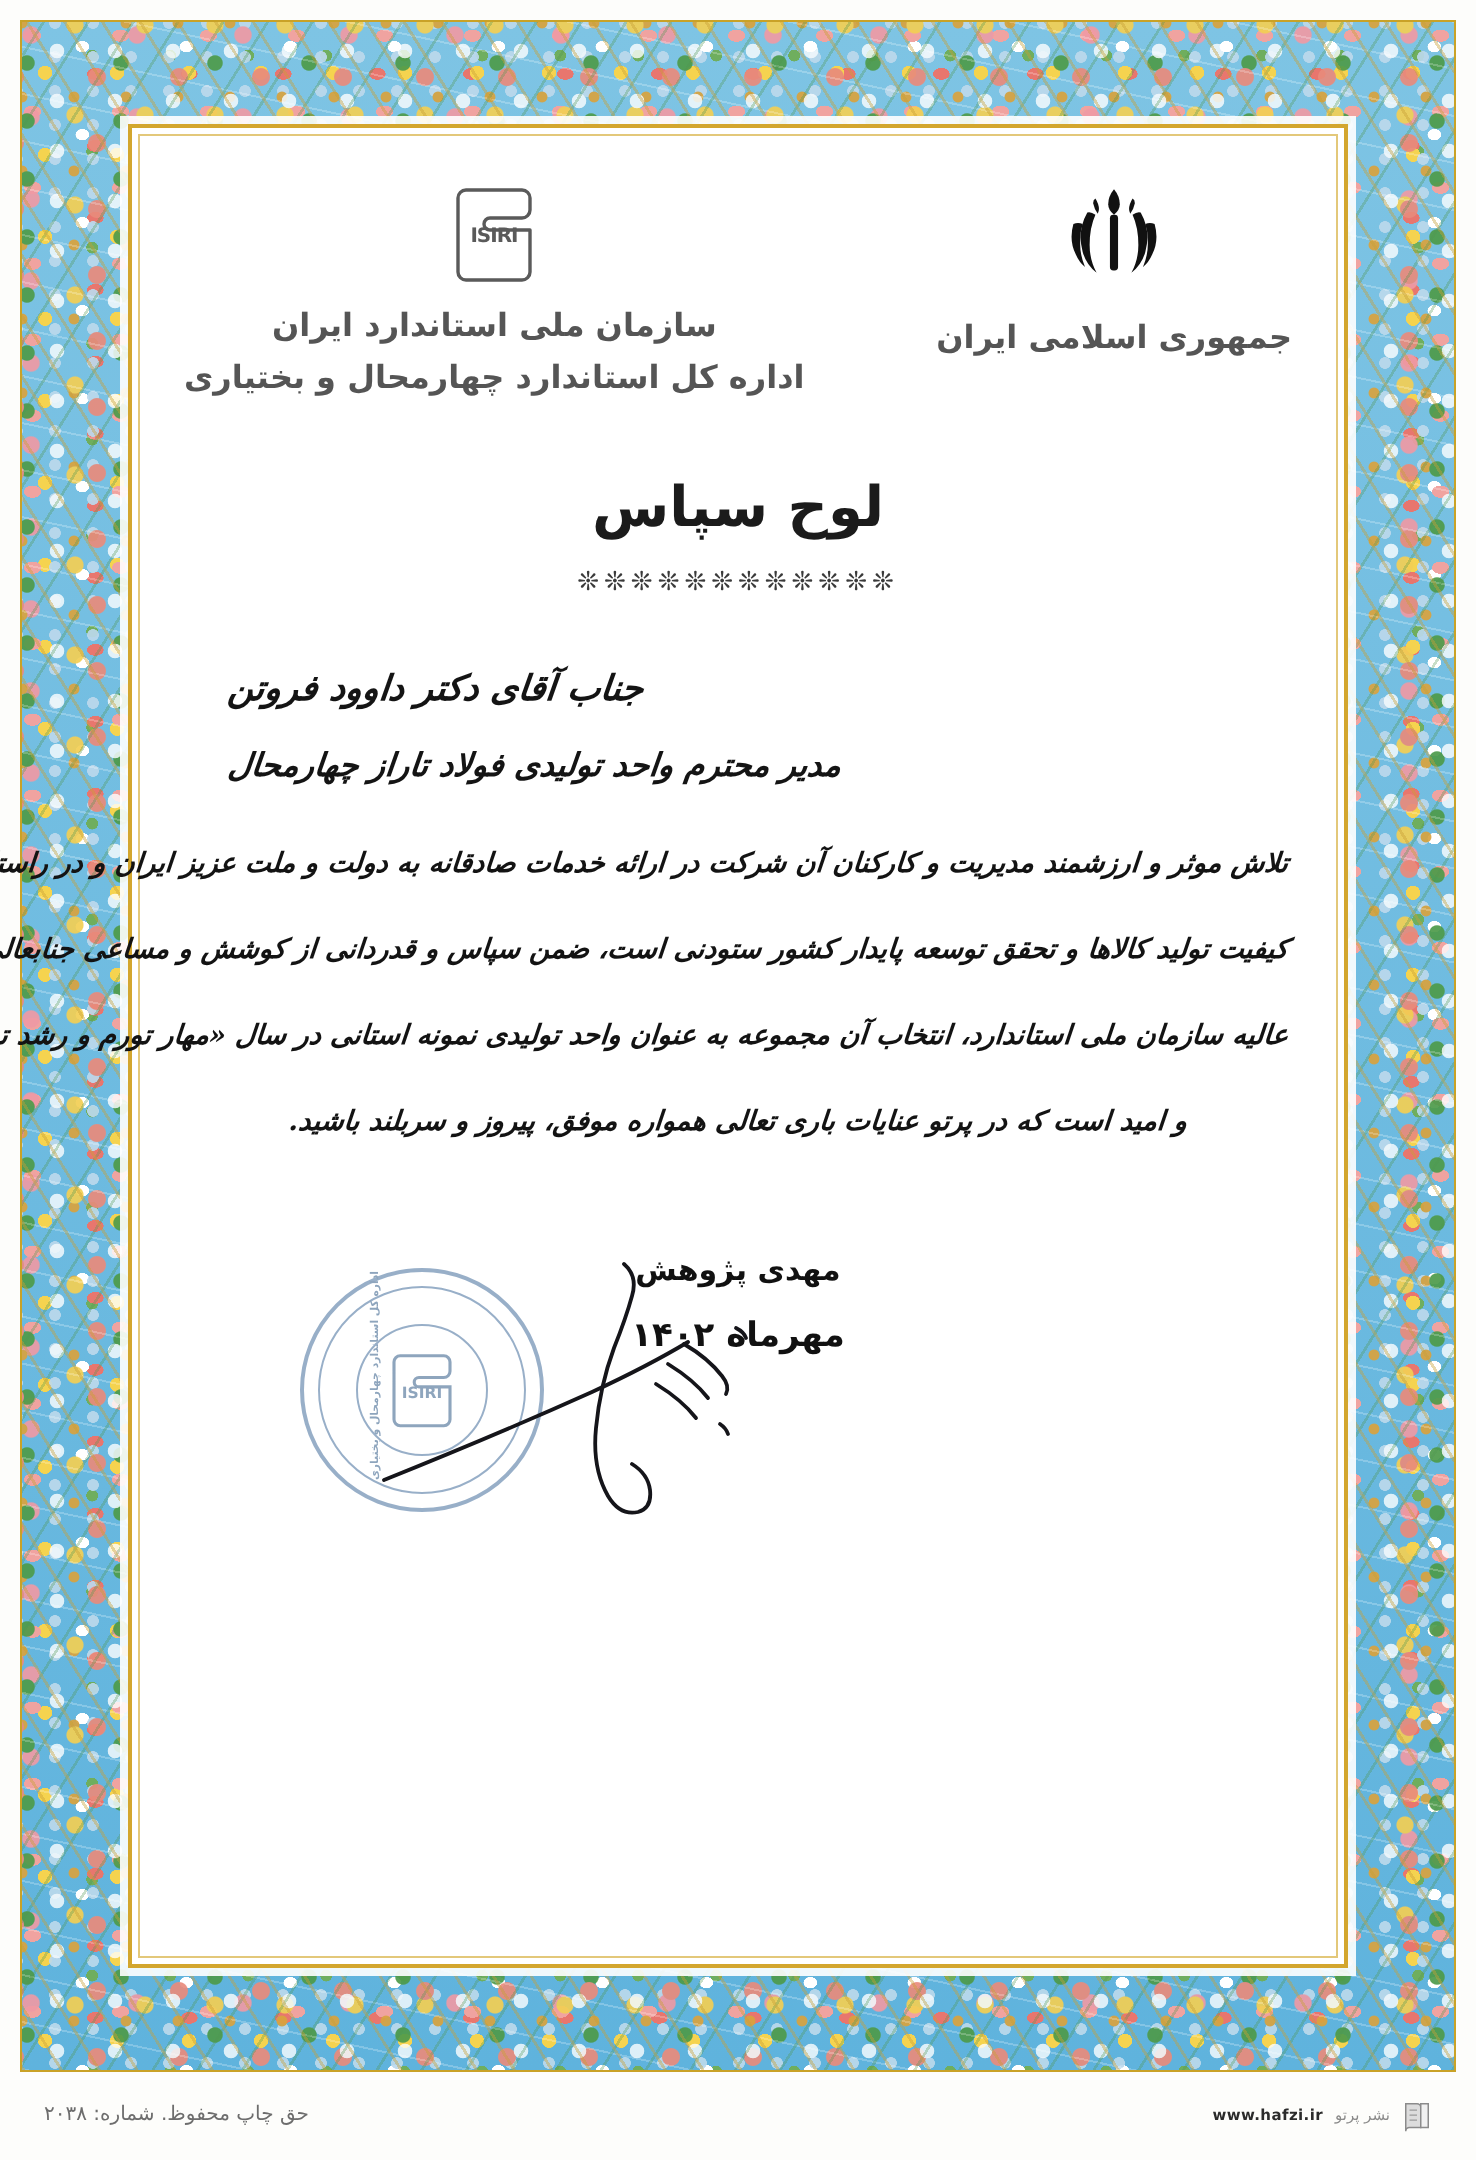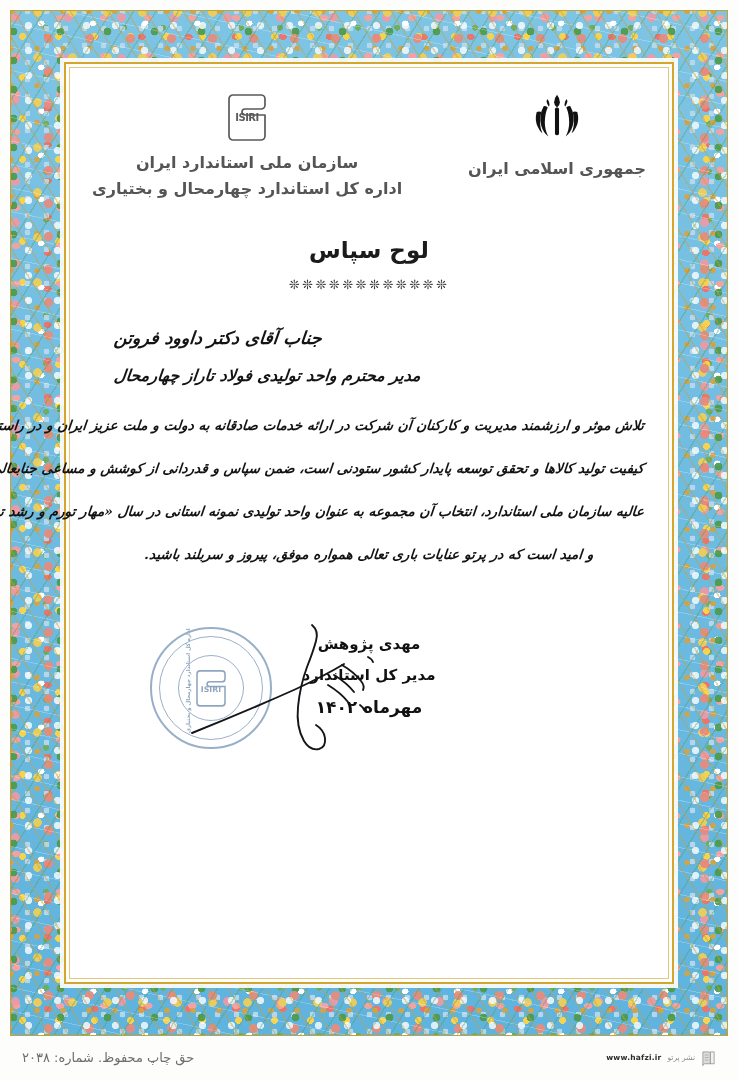--- a/index.html
+++ b/index.html
@@ -92,21 +92,21 @@
     width:50px;height:54px;margin:0 auto 6px auto;display:block;
   }
   .org-line{
     font-size:16px;font-weight:bold;color:#555;line-height:1.65;
     white-space:nowrap;letter-spacing:.2px;
   }
 
   
   .title-wrap{text-align:center;margin-top:34px;}
   .doc-title{
-    font-size:23px;font-weight:bold;color:#1b1b1b;letter-spacing:1px;
+    font-size:28px;font-weight:bold;color:#1b1b1b;letter-spacing:1px;
   }
   .asterisk-row{
     margin-top:14px;font-size:13px;color:#3a3a3a;letter-spacing:2.5px;
     font-weight:bold;
   }
 
   
   .addressee{
     margin-top:26px;text-align:left;direction:rtl;padding-left:22px;
   }
@@ -136,21 +136,21 @@
   }
   .body-line.last{
     text-align:center;white-space:normal;margin-bottom:0;
   }
 
   
   .signature-area{
     position:relative;margin-top:50px;height:180px;direction:rtl;
   }
   .sig-text{
-    position:absolute;left:50%;top:16px;
+    position:absolute;left:50%;top:0;
     transform:translateX(-50%);
     text-align:center;color:#111;
   }
   .sig-name{font-size:15px;font-weight:bold;line-height:2.05;}
   .sig-role{font-size:15px;font-weight:bold;line-height:2.05;}
   .sig-date{font-size:17px;font-weight:bold;line-height:2.05;}
 
   .stamp{
     position:absolute;left:58px;top:14px;
     width:118px;height:118px;border-radius:50%;
@@ -186,21 +186,21 @@
   
   .footer{
     position:absolute;left:0;right:0;bottom:8px;height:30px;
     display:flex;align-items:center;justify-content:space-between;
     padding:0 22px;box-sizing:border-box;direction:rtl;
   }
   .footer-left,.footer-right{
     display:flex;align-items:center;gap:6px;
     font-size:7.5px;color:#6d6d6d;
   }
-  .footer-copy{font-size:13px;color:#6d6d6d;}
+  .footer-copy{font-size:10px;color:#6d6d6d;}
   .footer-url{font-size:7.5px;color:#2b2b2b;font-weight:bold;letter-spacing:.2px;text-align:right;}
   .footer-publisher{font-size:7.5px;color:#8a8a8a;}
   .book-icon{width:15px;height:17px;}
 </style>
 </head>
 <body>
 
 <div class="certificate">
 
   <div class="tazhib-frame">
@@ -263,21 +263,20 @@
             <span style="transform:rotate(-150deg) translate(0,-52px) rotate(60deg);">اداره کل استاندارد چهارمحال و بختیاری</span>
           </div>
           <svg class="stamp-core" viewBox="0 0 100 108">
             <path d="M22 10 H78 a8 8 0 0 1 8 8 v12 a8 8 0 0 1 -8 8 H46 a6 6 0 0 0 0 12 H86 v42 a8 8 0 0 1 -8 8 H22 a8 8 0 0 1 -8 -8 V18 a8 8 0 0 1 8 -8 z" fill="none" stroke="#4a6f96" stroke-width="4"></path>
             <text x="50" y="64" text-anchor="middle" font-size="20" font-weight="bold" font-family="DejaVu Sans, sans-serif" fill="#4a6f96">ISIRI</text>
           </svg>
         </div>
 
         <div class="sig-text">
           <div class="sig-name">مهدی پژوهش</div>
-          <div class="sig-role">مدیر کل استاندارد</div>
           <div class="sig-date">مهرماه ۱۴۰۲</div>
         </div>
 
         <svg class="handwritten-sig" viewBox="0 0 230 165">
           <g fill="none" stroke="#15151a" stroke-width="1.9" stroke-linecap="round">
             <path d="M128 12 q7 6 4 16 q-3 11 -9 26 q-7 19 -9 40 q-2 20 6 34 q6 10 15 8 q7 -2 6 -11 q-1 -8 -9 -13"></path>
             <path d="M8 120 q55 -22 104 -44 q28 -13 48 -25"></path>
             <path d="M158 52 q12 7 19 16 q4 5 2 9"></path>
             <path d="M150 62 q13 8 20 17"></path>
             <path d="M144 72 q13 8 20 17"></path>

